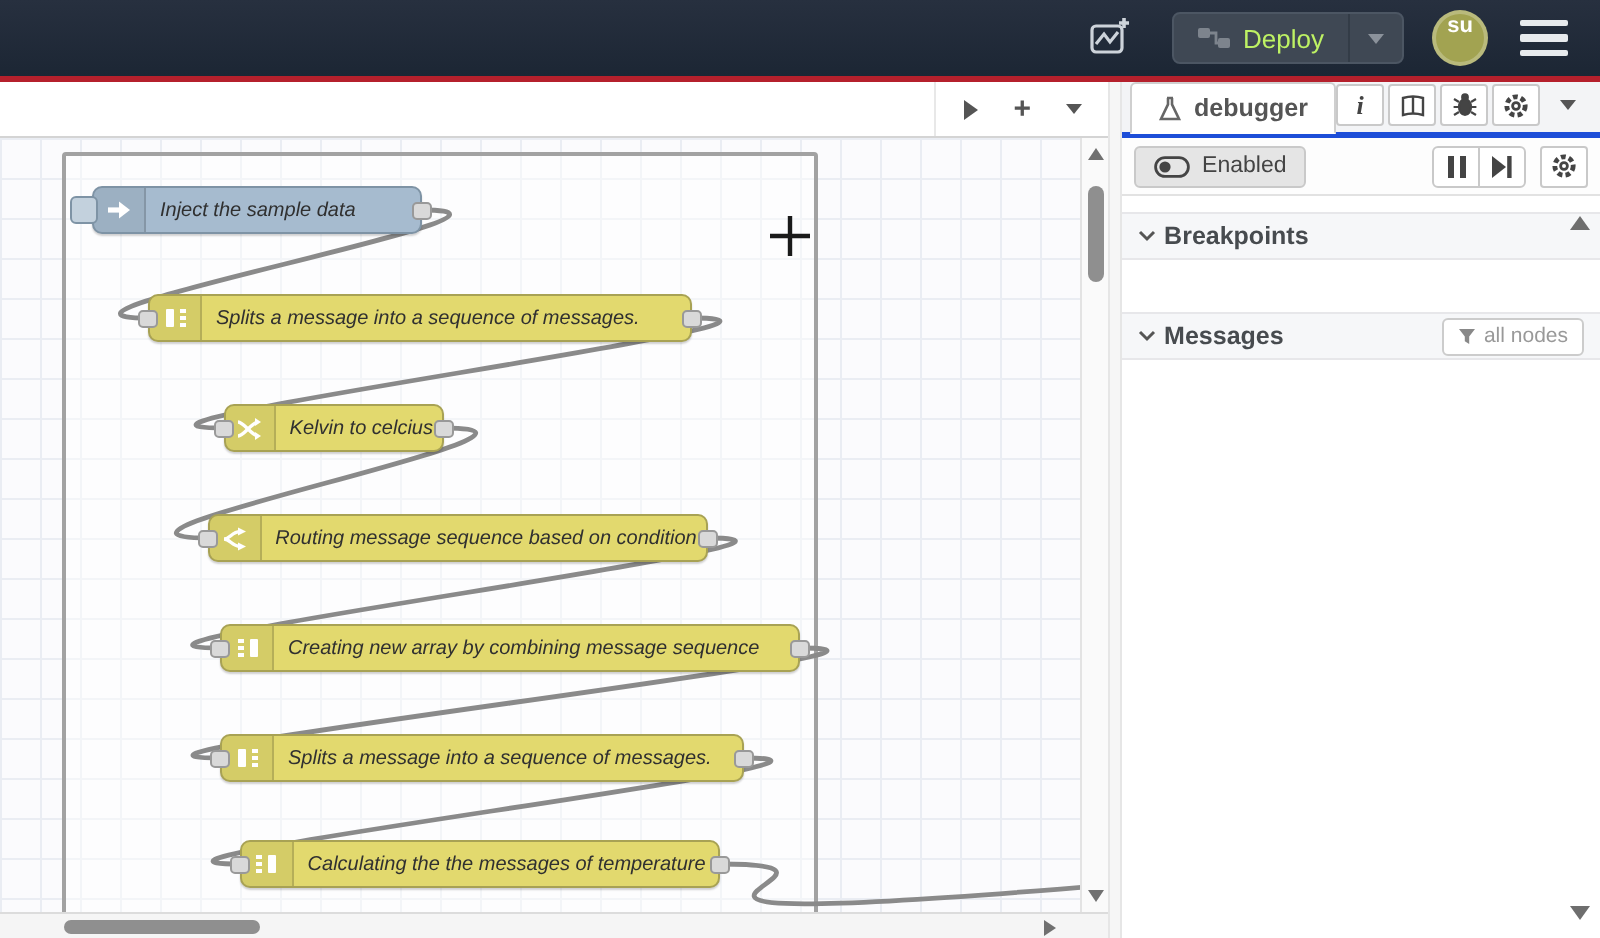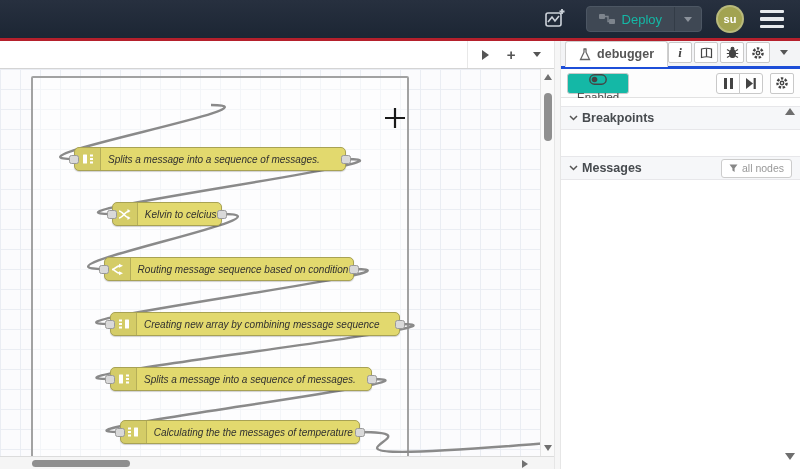--- a/index.html
+++ b/index.html
@@ -5,24 +5,24 @@
   * { margin:0; padding:0; box-sizing:border-box; }
   html,body { width:800px; height:469px; overflow:hidden; }
   body { font-family:"Liberation Sans", sans-serif; background:#fff; }
   .app { position:relative; width:800px; height:469px; overflow:hidden; }
 
   
   .header { height:38px; background:linear-gradient(#27303f,#1c2634); display:flex; align-items:center; justify-content:flex-end; padding:0 14px; gap:14px; }
   .red-line { height:3px; background:#b5202c; }
   .hdr-iconbtn { width:34px; height:28px; display:flex; align-items:center; justify-content:center; cursor:pointer; }
   .deploy { display:flex; align-items:stretch; background:#3f4854; border:1px solid #4c5663; border-radius:4px; height:26px; overflow:hidden; }
-  .deploy-main { display:flex; align-items:center; gap:7px; padding:0 12px; color:#14b8a6; font-size:13px; }
+  .deploy-main { display:flex; align-items:center; gap:7px; padding:0 12px; color:#bef264; font-size:13px; }
   .deploy-caret { display:flex; align-items:center; padding:0 9px; border-left:1px solid #333c47; }
   .caret-down { width:0; height:0; border-left:4px solid transparent; border-right:4px solid transparent; border-top:5px solid #8b929b; }
-  .avatar { width:28px; height:28px; border-radius:50%; background:#a2a351; border:2px solid rgba(255,255,255,0.25); color:#fff; font-size:11px; font-weight:bold; display:flex; align-items:center; justify-content:center; }
+  .avatar { width:28px; height:28px; border-radius:50%; background:#a2a351; border:2px solid rgba(255,255,255,0.25); color:#fff; font-size:11px; font-weight:bold; display:flex; align-items:flex-start; justify-content:center; }
   .burger { display:flex; flex-direction:column; gap:4px; padding:4px 2px; cursor:pointer; }
   .burger span { display:block; width:24px; height:3.5px; background:#e7eaed; border-radius:1px; }
 
   
   .main { position:absolute; top:41px; left:0; right:0; bottom:0; display:flex; }
   .canvas-pane { width:570px; display:flex; flex-direction:column; }
   .splitter { width:7px; background:#f6f6f6; border-left:1px solid #e6e6e6; border-right:1px solid #e6e6e6; cursor:col-resize; }
   .sidebar { flex:1; display:flex; flex-direction:column; background:#fff; position:relative; }
 
   
@@ -59,21 +59,21 @@
 
   
   .sb-tabbar { height:28px; background:#f3f4f6; border-bottom:3px solid #1d4ed8; display:flex; align-items:flex-end; padding:0 4px; }
   .sb-tab { height:26px; margin-bottom:-1px; background:#fff; border:1px solid #cfcfcf; border-bottom:1px solid #fff; border-radius:3px 3px 0 0; display:flex; align-items:center; gap:6px; padding:0 13px; font-size:12.5px; font-weight:bold; color:#555; }
   .sb-tab-btns { margin-left:auto; display:flex; align-items:center; gap:2px; padding-bottom:3px; }
   .sq-btn { width:24px; height:21px; background:#fff; border:1px solid #c9c9c9; border-radius:2px; display:flex; align-items:center; justify-content:center; color:#444; cursor:pointer; }
   .sq-btn.noborder { border-color:transparent; background:transparent; }
   .info-i { font-family:"Liberation Serif", serif; font-style:italic; font-weight:bold; font-size:13px; color:#444; }
 
   .sb-toolbar { height:29px; background:#fdfdfd; border-bottom:1px solid #e2e2e2; display:flex; align-items:center; padding:0 6px; }
-  .enabled-btn { height:21px; display:flex; align-items:center; gap:6px; padding:0 9px; background:#14b8a6; border:1px solid #c9c9c9; border-radius:3px; font-size:11.5px; color:#444; cursor:pointer;flex-direction:column; }
+  .enabled-btn { height:21px; display:flex; align-items:center; gap:6px; padding:0 9px; background:#e5e5e5; border:1px solid #c9c9c9; border-radius:3px; font-size:11.5px; color:#444; cursor:pointer; }
   .sb-toolbar-right { margin-left:auto; display:flex; align-items:center; }
   .pair-left { border-radius:3px 0 0 3px; }
   .pair-right { border-radius:0 3px 3px 0; margin-left:-1px; }
   .gear-gap { margin-left:7px; }
 
   .section-hdr { height:24px; background:#f6f7f9; border-top:1px solid #e7e7ea; border-bottom:1px solid #e7e7ea; display:flex; align-items:center; gap:4px; padding:0 8px; cursor:pointer; }
   .section-title { font-size:12.5px; font-weight:bold; color:#474b4f; }
   .section-body-sm { height:26px; background:#fff; }
   .section-body-fill { flex:1; background:#fff; }
   .allnodes-btn { margin-left:auto; height:19px; display:flex; align-items:center; gap:4px; padding:0 7px; background:#fff; border:1px solid #ccc; border-radius:3px; font-size:10.5px; color:#999; cursor:pointer; }
@@ -144,20 +144,31 @@
         <svg class="wires" id="wireLayer" width="556" height="400">
             <path d="M211,36 C291,36 -6,90 74,90" fill="none" stroke="#8a8a8a" stroke-width="2.4"></path>
             <path d="M346,90 C441,90 17,145 112,145" fill="none" stroke="#8a8a8a" stroke-width="2.4"></path>
             <path d="M222,145 C307,145 19,200 104,200" fill="none" stroke="#8a8a8a" stroke-width="2.4"></path>
             <path d="M354,200 C449,200 15,255 110,255" fill="none" stroke="#8a8a8a" stroke-width="2.4"></path>
             <path d="M400,255 C500,255 10,310 110,310" fill="none" stroke="#8a8a8a" stroke-width="2.4"></path>
             <path d="M372,310 C467,310 25,363 120,363" fill="none" stroke="#8a8a8a" stroke-width="2.4"></path>
             <path d="M360,363 C460,363 235,401 572,372" fill="none" stroke="#8a8a8a" stroke-width="2.4"></path>
           </svg>
 
+        <div class="node" style="left: 46px; top: 24px; width: 165px; background: rgb(166, 187, 207); border-color: rgb(126, 147, 165);">
+            <div class="node-button"></div>
+            <div class="node-icon">
+              <svg width="13" height="12" viewBox="0 0 13 12">
+                <path d="M1 6 H8" stroke="#fff" stroke-width="2.6"></path>
+                <path d="M6.5 1.8 L12 6 L6.5 10.2 Z" fill="#fff"></path>
+              </svg>
+            </div>
+            <span class="node-label">Inject the sample data</span>
+            <div class="port" style="right: -6px; top: 7px;"></div>
+          </div>
           <div class="node" style="left: 74px; top: 78px; width: 272px; background: rgb(226, 217, 110); border-color: rgb(168, 162, 84);">
             <div class="node-icon">
               <svg width="12" height="12" viewBox="0 0 12 12" fill="#fff">
                 <rect x="1" y="1.5" width="4" height="9" rx="0.5"></rect>
                 <rect x="8" y="1.5" width="3" height="2"></rect>
                 <rect x="8" y="5" width="3" height="2"></rect>
                 <rect x="8" y="8.5" width="3" height="2"></rect>
               </svg>
             </div>
             <span class="node-label">Splits a message into a sequence of messages.</span>

